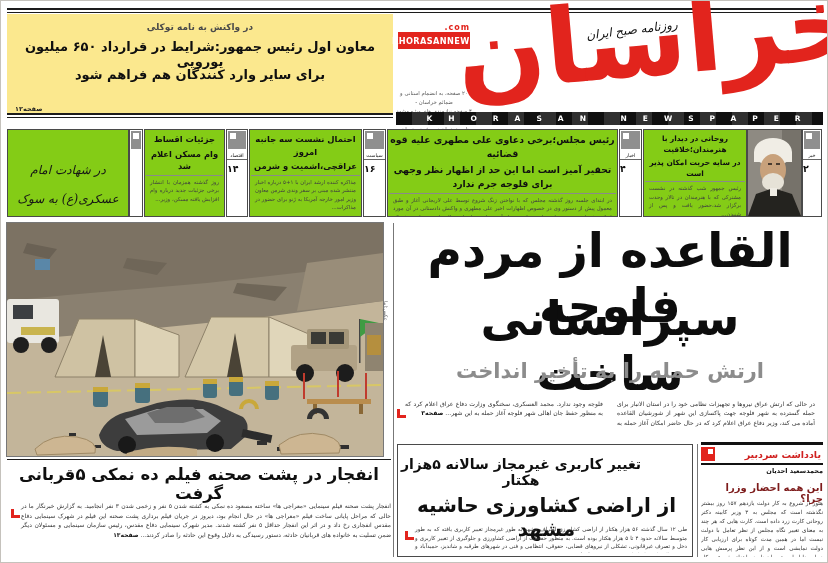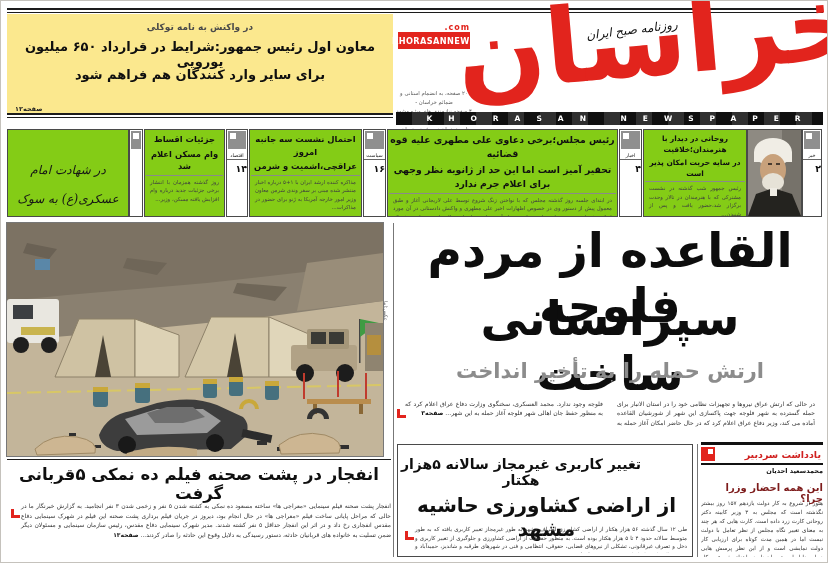--- a/index.html
+++ b/index.html
@@ -32,21 +32,21 @@
                font-size:7.5px;font-weight:bold;justify-content:center;letter-spacing:16px;padding-left:24px;box-sizing:border-box;overflow:hidden;}
 
   
   .sbox{position:absolute;top:128px;height:88px;background:#84cc16;border:1px solid #4a4a4a;box-sizing:border-box;overflow:hidden;}
   .shead{font-weight:bold;color:#101010;text-align:center;line-height:1.5;margin:3px 2px 2px 2px;}
   .sbody{font-size:5.4px;color:#3f3f3f;text-align:justify;line-height:1.55;padding:2px 4px 0 4px;border-top:1px solid #8a8a8a;margin:0 1px;}
   .sdiv{position:absolute;top:128px;height:88px;width:21px;background:#fff;border:1px solid #4a4a4a;box-sizing:border-box;}
   .sdiv .corner{position:relative;margin:1px;height:18px;background:#8f8f8f;}
   .sdiv .corner:before{content:"";position:absolute;left:2px;top:2px;width:6px;height:6px;background:#fff;}
   .sdiv .slabel{font-size:5px;text-align:center;color:#222;border-bottom:1px solid #666;padding:2px 0 1px 0;}
-  .sdiv .snum{font-size:9.5px;font-weight:bold;text-align:right;color:#111;padding-top:3px;}
+  .sdiv .snum{font-size:9.5px;font-weight:bold;text-align:left;color:#111;padding-top:3px;}
   #strip-callig{left:6px;width:122px;font-family:"DejaVu Serif",serif;font-style:italic;
                 font-size:12px;line-height:2.4;text-align:center;color:#161616;padding-top:26px;}
 
   
   #main-h1,#main-h2{left:398px;width:422px;text-align:center;font-weight:bold;color:#0d0d0d;font-size:47px;}
   #main-sub{left:398px;top:358px;width:422px;text-align:center;font-weight:bold;color:#8c8c8c;font-size:21px;}
   #main-lead{left:404px;top:398px;width:410px;height:42px;column-count:2;column-gap:14px;
              font-size:6.1px;line-height:1.55;color:#333;text-align:justify;overflow:hidden;}
   .lmark{position:absolute;width:9px;height:9px;border-left:3.5px solid #e2241d;border-bottom:3.5px solid #e2241d;box-sizing:border-box;}
   .pref{font-weight:bold;color:#111;}
@@ -131,21 +131,21 @@
   </div>
 
   <div class="sdiv" style="left:618px;width:23px;">
     <div class="corner"></div>
     <div class="slabel rtl">اخبار</div>
     <div class="snum">۴</div>
   </div>
 
   <div class="sbox rtl" style="left:386px;width:231px;">
     <div class="shead" style="font-size:9.3px;">رئیس مجلس؛برخی دعاوی علی مطهری علیه قوه قضائیه</div>
-    <div class="shead" style="font-size:9.3px;margin-top:0;">تحقیر آمیز است اما این حد از ژانویه نظر وجهی برای اعلام جرم ندارد</div>
+    <div class="shead" style="font-size:9.3px;margin-top:0;">تحقیر آمیز است اما این حد از اظهار نظر وجهی برای فلوجه جرم ندارد</div>
     <div class="sbody">در ابتدای جلسه روز گذشته مجلس که با نواختن زنگ شروع توسط علی لاریجانی آغاز و طبق معمول پیش از دستور وی در خصوص اظهارات اخیر علی مطهری و واکنش دادستانی در آن مورد قرائت شد این موضوع طی ساعت های پس از آن تبدیل به داستان دنباله دار و پرتعلیقی شد که تقریبا تا پایان جلسه و حتی پس از...</div>
   </div>
 
   <div class="sdiv" style="left:362px;width:23px;">
     <div class="corner"></div>
     <div class="slabel rtl">سیاست</div>
     <div class="snum">۱۶</div>
   </div>
 
   <div class="sbox rtl" style="left:248px;width:113px;">

